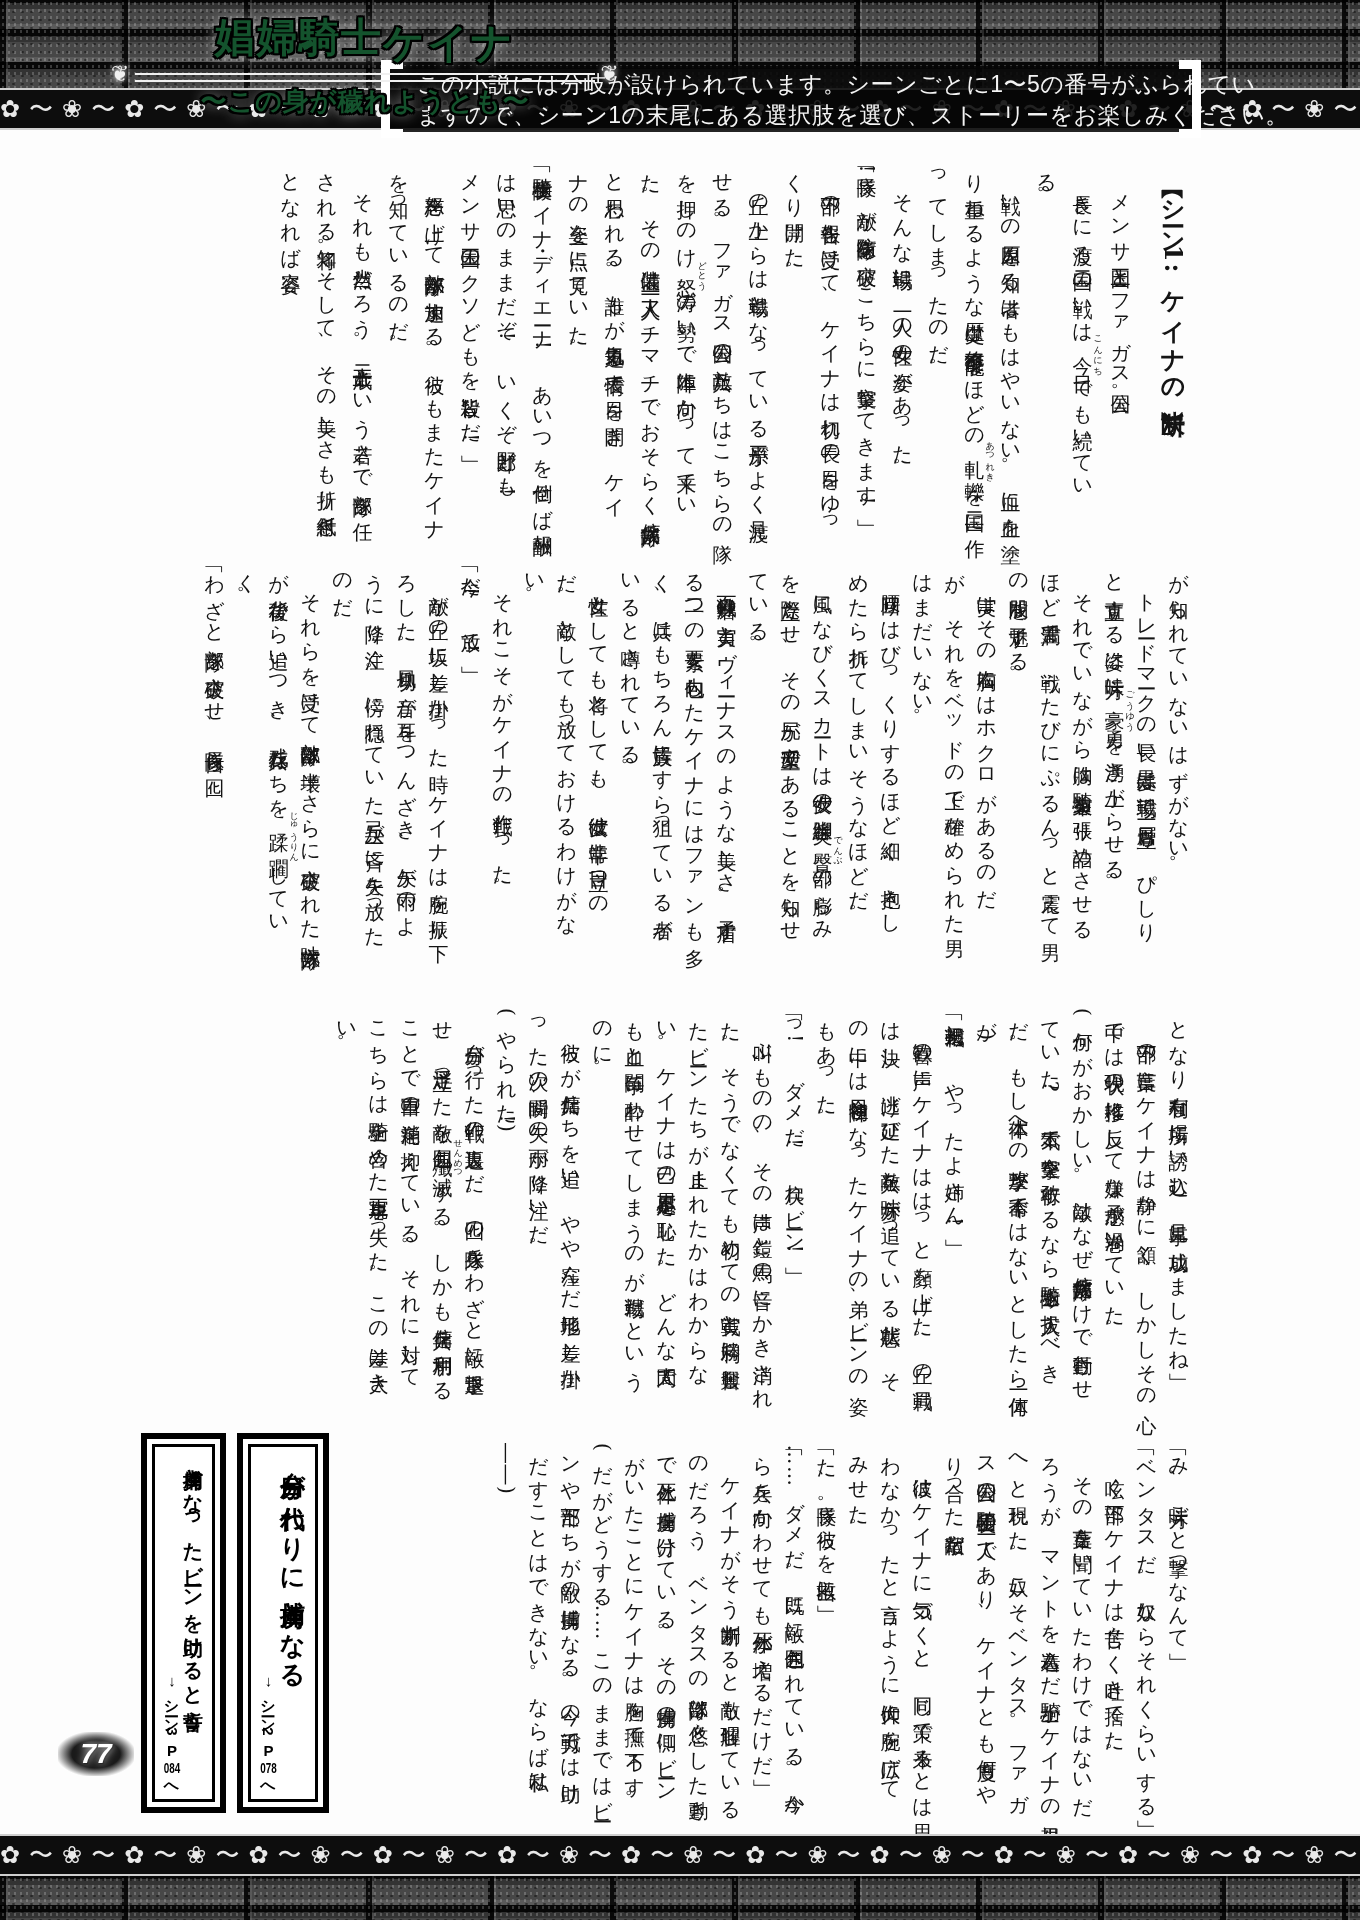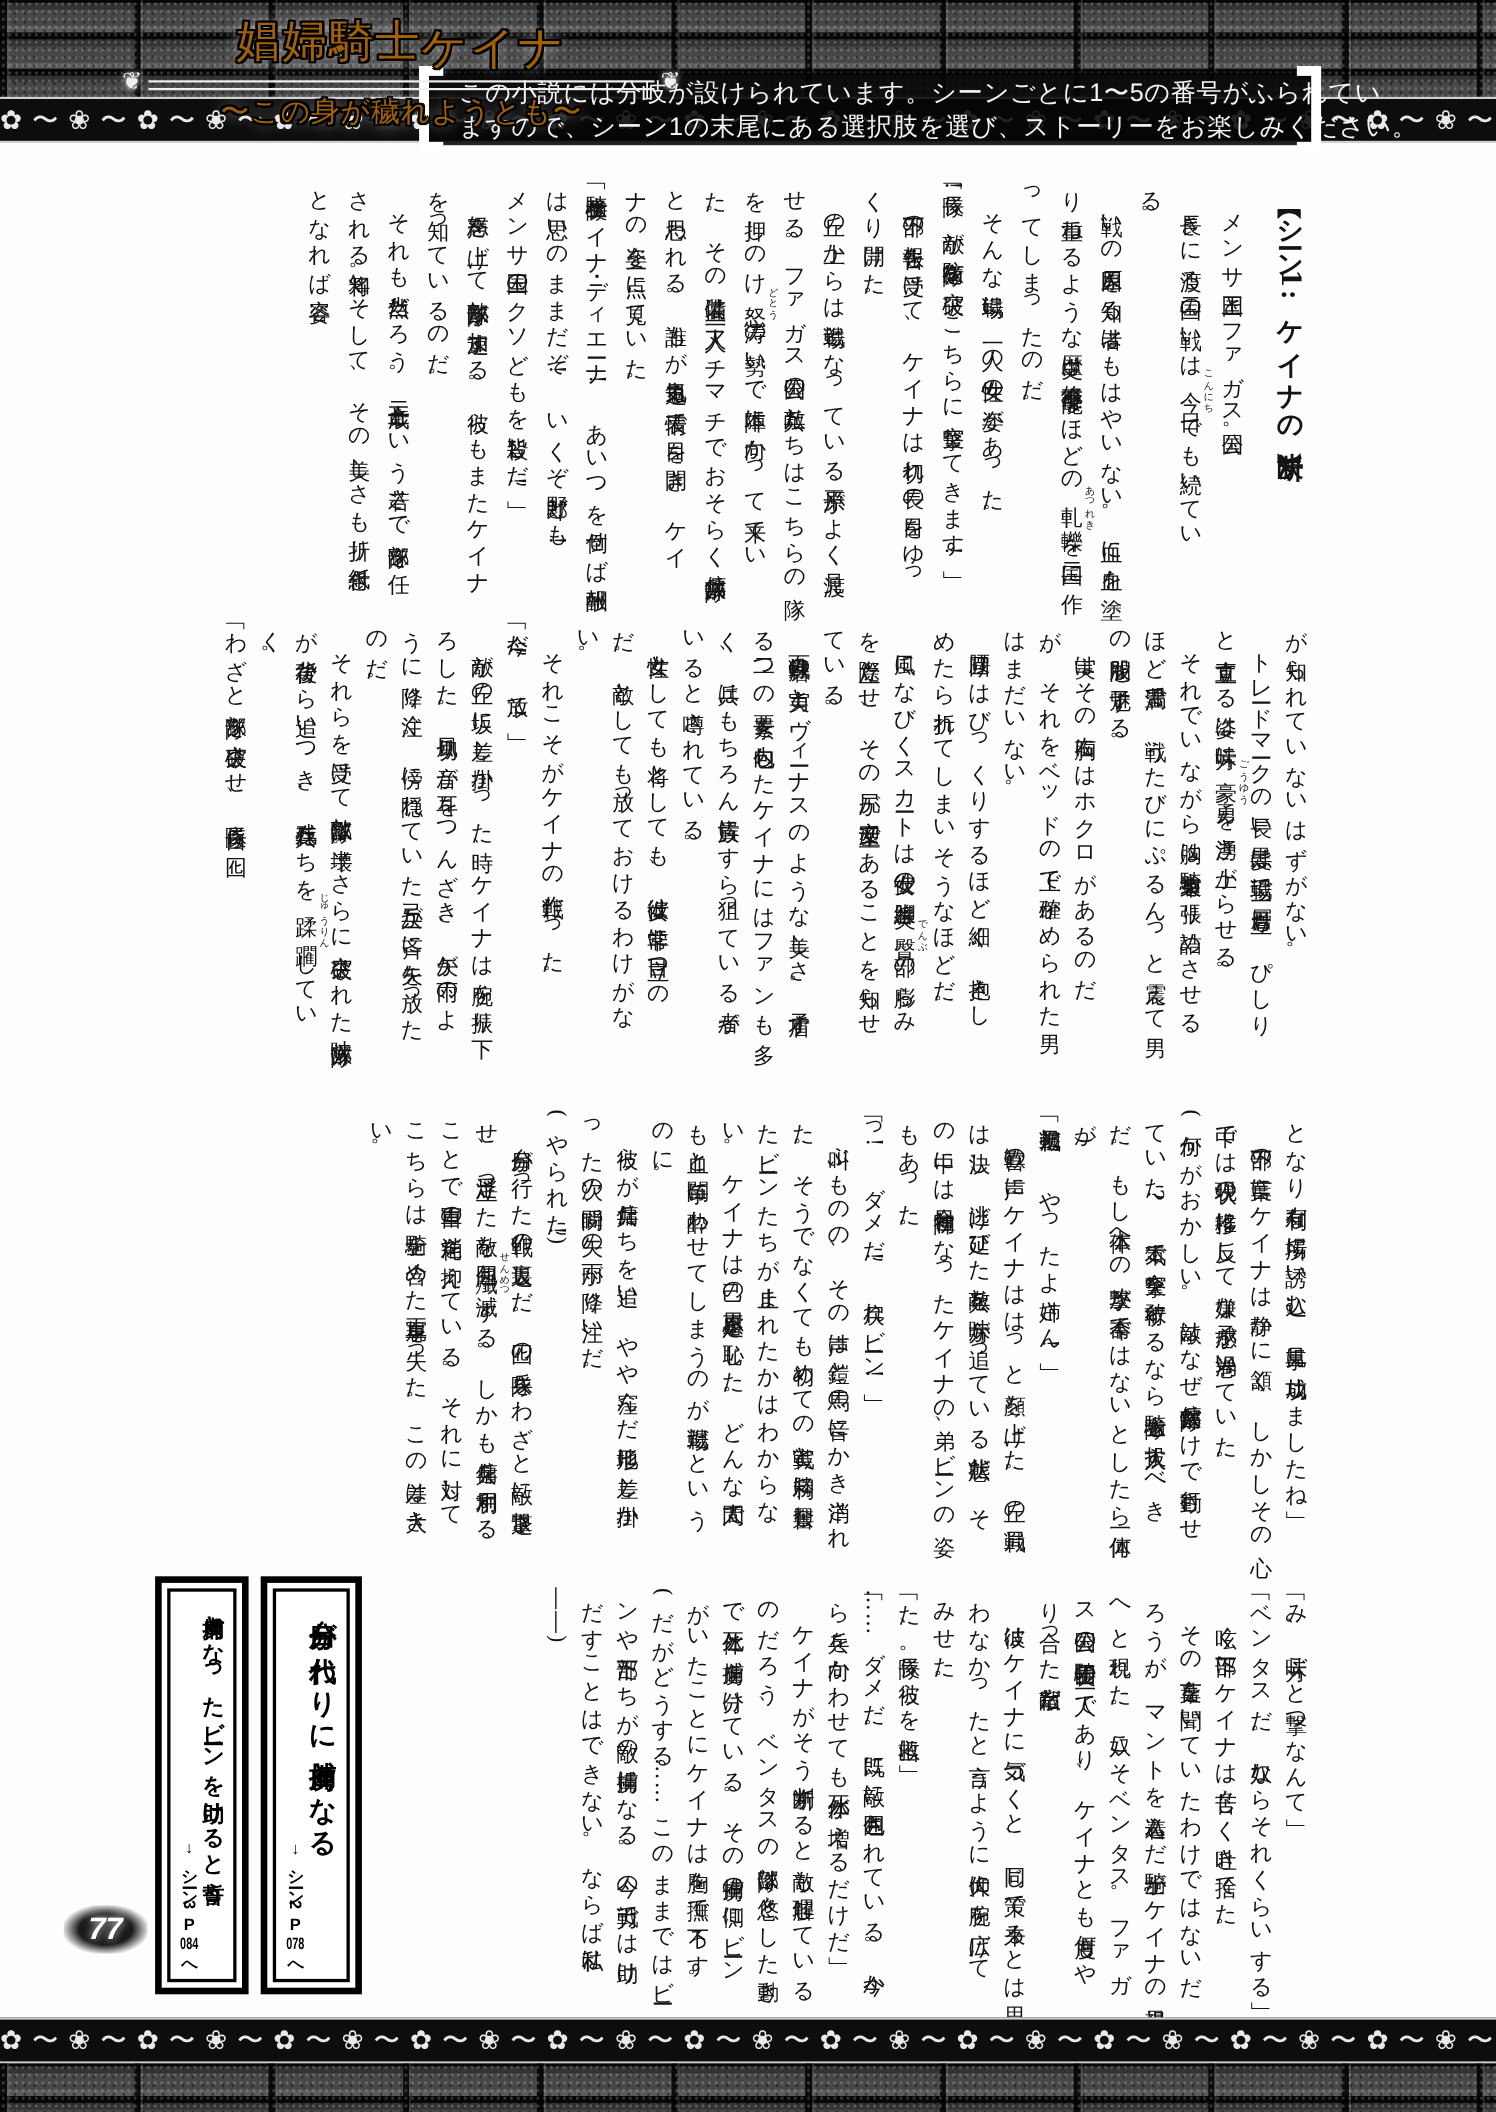--- a/index.html
+++ b/index.html
@@ -22,21 +22,21 @@
   .ribbon{position:absolute;left:0;width:1360px;height:42px;background:#0d0d0d;
     border-top:2px solid #cfcfcf;border-bottom:2px solid #cfcfcf;overflow:hidden;
     color:#e9e9e9;font-family:"DejaVu Sans","Liberation Sans",sans-serif;
     font-size:24px;line-height:38px;letter-spacing:9px;white-space:nowrap;}
   .ribbon.top-ribbon{top:88px;}
   .ribbon.bottom-ribbon{top:1834px;}
 
   
   .title-block{position:absolute;left:105px;top:10px;width:520px;text-align:center;z-index:3;
     font-family:"Liberation Sans","DejaVu Sans",sans-serif;color:#fff;}
-  .outline{color:#a16207;font-weight:normal;
+  .outline{color:#14532d;font-weight:bold;
     text-shadow:2px 0 0 #000,-2px 0 0 #000,0 2px 0 #000,0 -2px 0 #000,
                 2px 2px 0 #000,-2px -2px 0 #000,2px -2px 0 #000,-2px 2px 0 #000,
                 0 0 14px rgba(255,255,255,0.9);}
   .t-main{font-size:40px;letter-spacing:2px;vertical-align:6px;}
   .t-name{font-size:41px;letter-spacing:2px;}
   .title-rule{position:relative;height:9px;margin:2px 30px 0 30px;
     border-top:2px solid #f0f0f0;border-bottom:2px solid #f0f0f0;}
   .rule-end{position:absolute;top:-14px;font-size:22px;color:#f0f0f0;text-shadow:0 0 6px #fff;}
   .rule-end.left{left:-24px;}
   .rule-end.right{right:-24px;}

